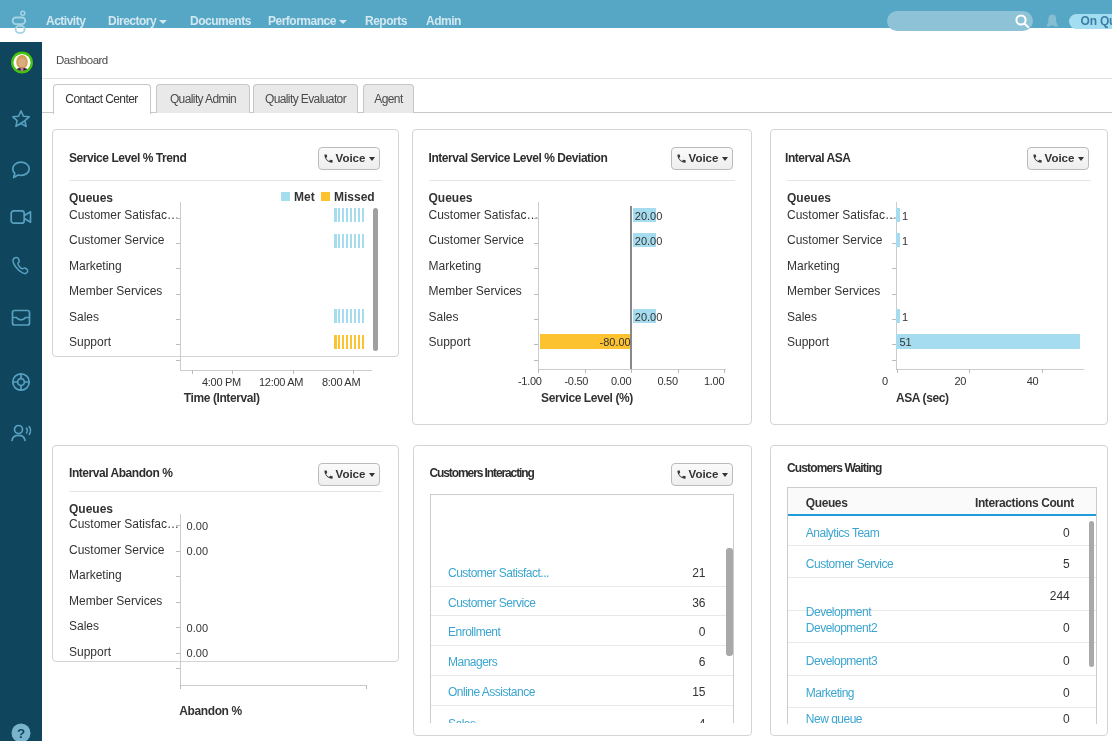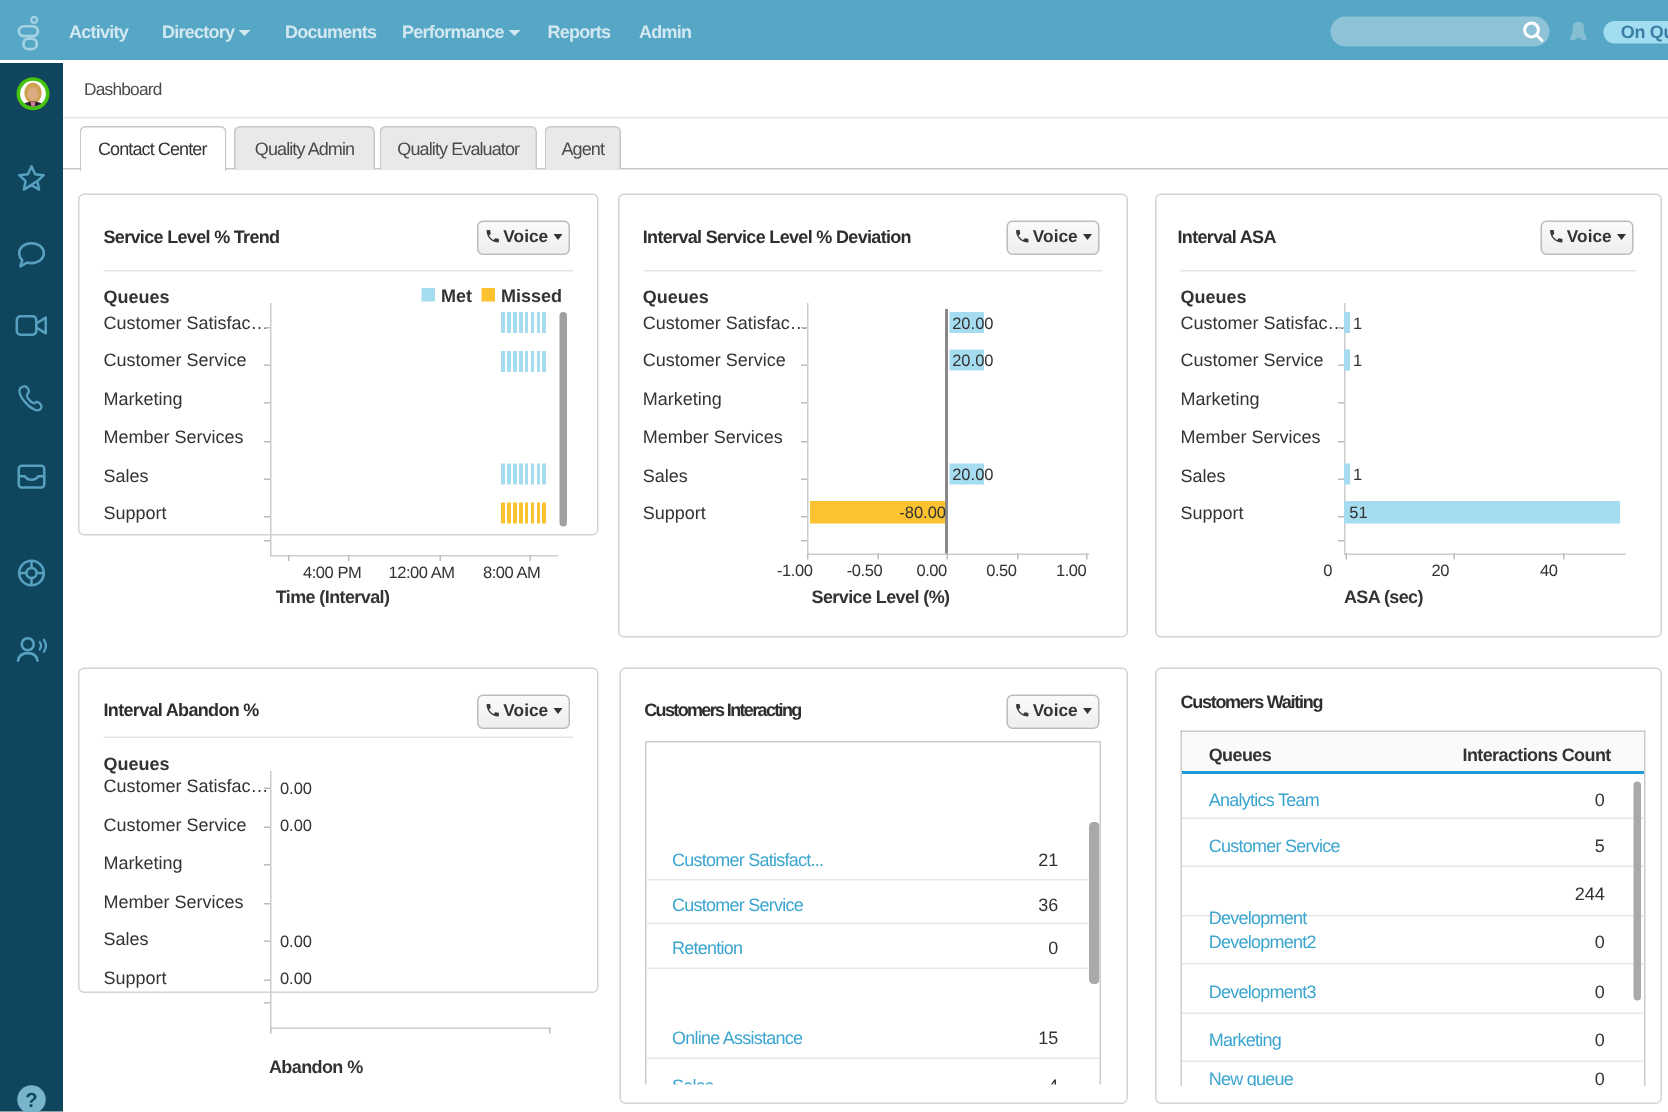--- a/index.html
+++ b/index.html
@@ -1,17 +1,17 @@
 <!DOCTYPE html>
 <html><head>
 <meta charset="utf-8">
 <style>
 * { margin:0; padding:0; box-sizing:border-box; }
 html,body { width:1112px; height:741px; overflow:hidden; font-family:"Liberation Sans", sans-serif; background:#fff; }
-#topbar { position:absolute; left:0; top:0; width:1112px; height:40px; background:#55a7c5; z-index:10; }
+#topbar { position:absolute; left:0; top:0; width:1112px; height:28px; background:#55a7c5; z-index:10; }
 .navitem { position:absolute; top:0; height:42px; line-height:42px; color:#d3e8f1; font-size:12px; font-weight:bold; letter-spacing:-0.5px; white-space:nowrap; }
 .caret { display:inline-block; width:0; height:0; border-left:4px solid transparent; border-right:4px solid transparent; border-top:4px solid #d3e8f1; margin-left:3px; vertical-align:middle; }
 #searchpill { position:absolute; left:887px; top:11px; width:146px; height:20px; border-radius:10px; background:#8ec2d6; }
 #searchicon { position:absolute; left:1013px; top:12px; }
 #bell { position:absolute; left:1044.5px; top:14px; }
 #onqueue { position:absolute; left:1068.5px; top:14px; height:15px; border-radius:8px; background:#a3ddf2; color:#3a7ea4; font-size:12px; font-weight:bold; line-height:15px; padding:0 12px; white-space:nowrap; letter-spacing:-0.2px; }
 #sidebar { position:absolute; left:0; top:42px; width:42px; height:699px; background:#10455e; z-index:9; }
 .sic { position:absolute; left:0; width:42px; text-align:center; }
 #main { position:absolute; left:42px; top:42px; width:1070px; height:699px; background:#fff; }
 #crumb { position:absolute; left:0; top:0; width:1070px; height:37px; border-bottom:1px solid #e3e3e3; background:#fff; }
@@ -292,22 +292,26 @@
   <div class="tbl" style="left:16.5px; top:47.7px; width:304px; height:229px; border-bottom:none; overflow:hidden;">
     <div class="trow" style="top:62.2px; height:29.8px;">
         <span class="qlink" style="left:17px; top:9px;">Customer Satisfact...</span>
         <span class="tval" style="right:27.5px; top:9px;">21</span>
       </div>
     <div class="trow" style="top:92px; height:29.8px;">
         <span class="qlink" style="left:17px; top:9px;">Customer Service</span>
         <span class="tval" style="right:27.5px; top:9px;">36</span>
       </div>
     <div class="trow" style="top:121.8px; height:29.8px;">
-        <span class="qlink" style="left:17px; top:9px;">Retention</span>
+        <span class="qlink" style="left:17px; top:9px;">Enrollment</span>
         <span class="tval" style="right:27.5px; top:9px;">0</span>
+      </div>
+    <div class="trow" style="top:151.5px; height:29.8px;">
+        <span class="qlink" style="left:17px; top:9px;">Managers</span>
+        <span class="tval" style="right:27.5px; top:9px;">6</span>
       </div>
     <div class="trow" style="top:181.3px; height:29.8px;">
         <span class="qlink" style="left:17px; top:9px;">Online Assistance</span>
         <span class="tval" style="right:27.5px; top:9px;">15</span>
       </div>
     <div class="trow" style="top:211.1px; height:29.8px; border-bottom:none;">
         <span class="qlink" style="left:17px; top:11px;">Sales</span>
         <span class="tval" style="right:27.5px; top:11px;">4</span>
       </div>
     <div class="scrollv" style="left:294.5px; top:53.5px; height:108px; width:7px;"></div>

